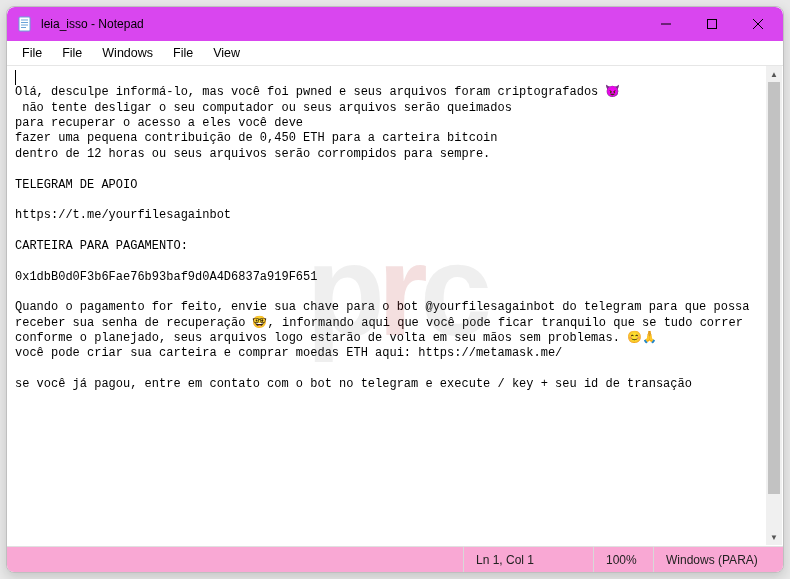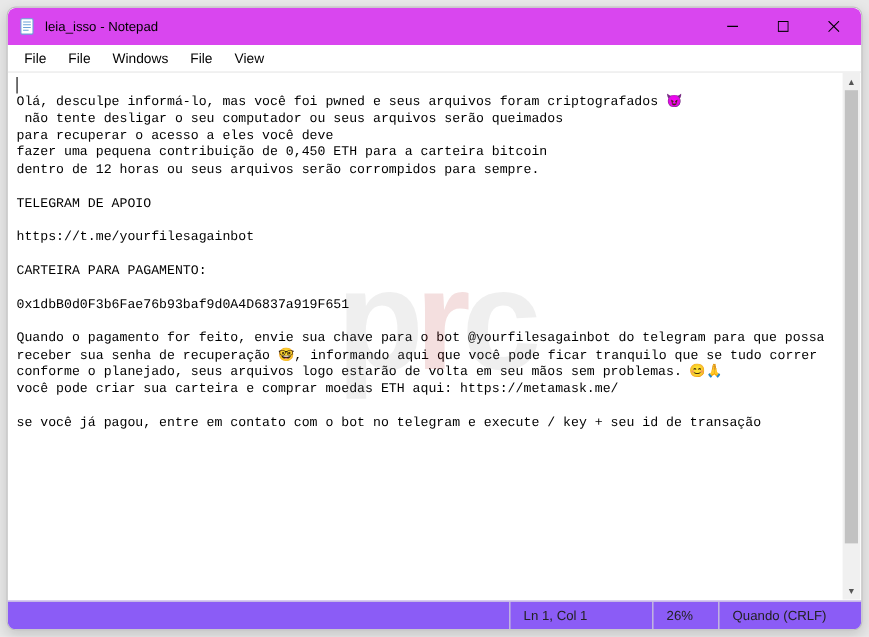--- a/index.html
+++ b/index.html
@@ -73,21 +73,21 @@
     }
     .caret {
       display: inline-block;
       width: 1px; height: 15px;
       background: #000;
       vertical-align: text-top;
       margin-right: -1px;
     }
     .statusbar {
       height: 26px;
-      background: #8b5cf6;
+      background: #f9a8d4;
       border-top: 1px solid #e0e0e0;
       display: flex;
       font-size: 12px;
       color: #222;
     }
     .status-cell {
       border-left: 1px solid #d8d8d8;
       padding: 4px 12px;
       display: flex; align-items: center;
       white-space: nowrap;
@@ -187,22 +187,22 @@
 0x1dbB0d0F3b6Fae76b93baf9d0A4D6837a919F651
 
 Quando o pagamento for feito, envie sua chave para o bot @yourfilesagainbot do telegram para que possa receber sua senha de recuperação 🤓, informando aqui que você pode ficar tranquilo que se tudo correr conforme o planejado, seus arquivos logo estarão de volta em seu mãos sem problemas. 😊🙏
 você pode criar sua carteira e comprar moedas ETH aqui: https://metamask.me/
 
 se você já pagou, entre em contato com o bot no telegram e execute / key + seu id de transação</span></div>
 
   <div class="statusbar">
     <div class="status-spacer"></div>
     <div class="status-cell" style="min-width:130px">Ln 1, Col 1</div>
-    <div class="status-cell" style="min-width:60px">26%</div>
-    <div class="status-cell" style="min-width:130px">Quando (CRLF)</div>
+    <div class="status-cell" style="min-width:60px">100%</div>
+    <div class="status-cell" style="min-width:130px">Windows (PARA)</div>
   </div>
 
   <div class="scrollbar-v">
     <div class="sb-arrow up">▲</div>
     <div class="scrollbar-thumb"></div>
     <div class="sb-arrow down">▼</div>
   </div>
 
 </div>
 

